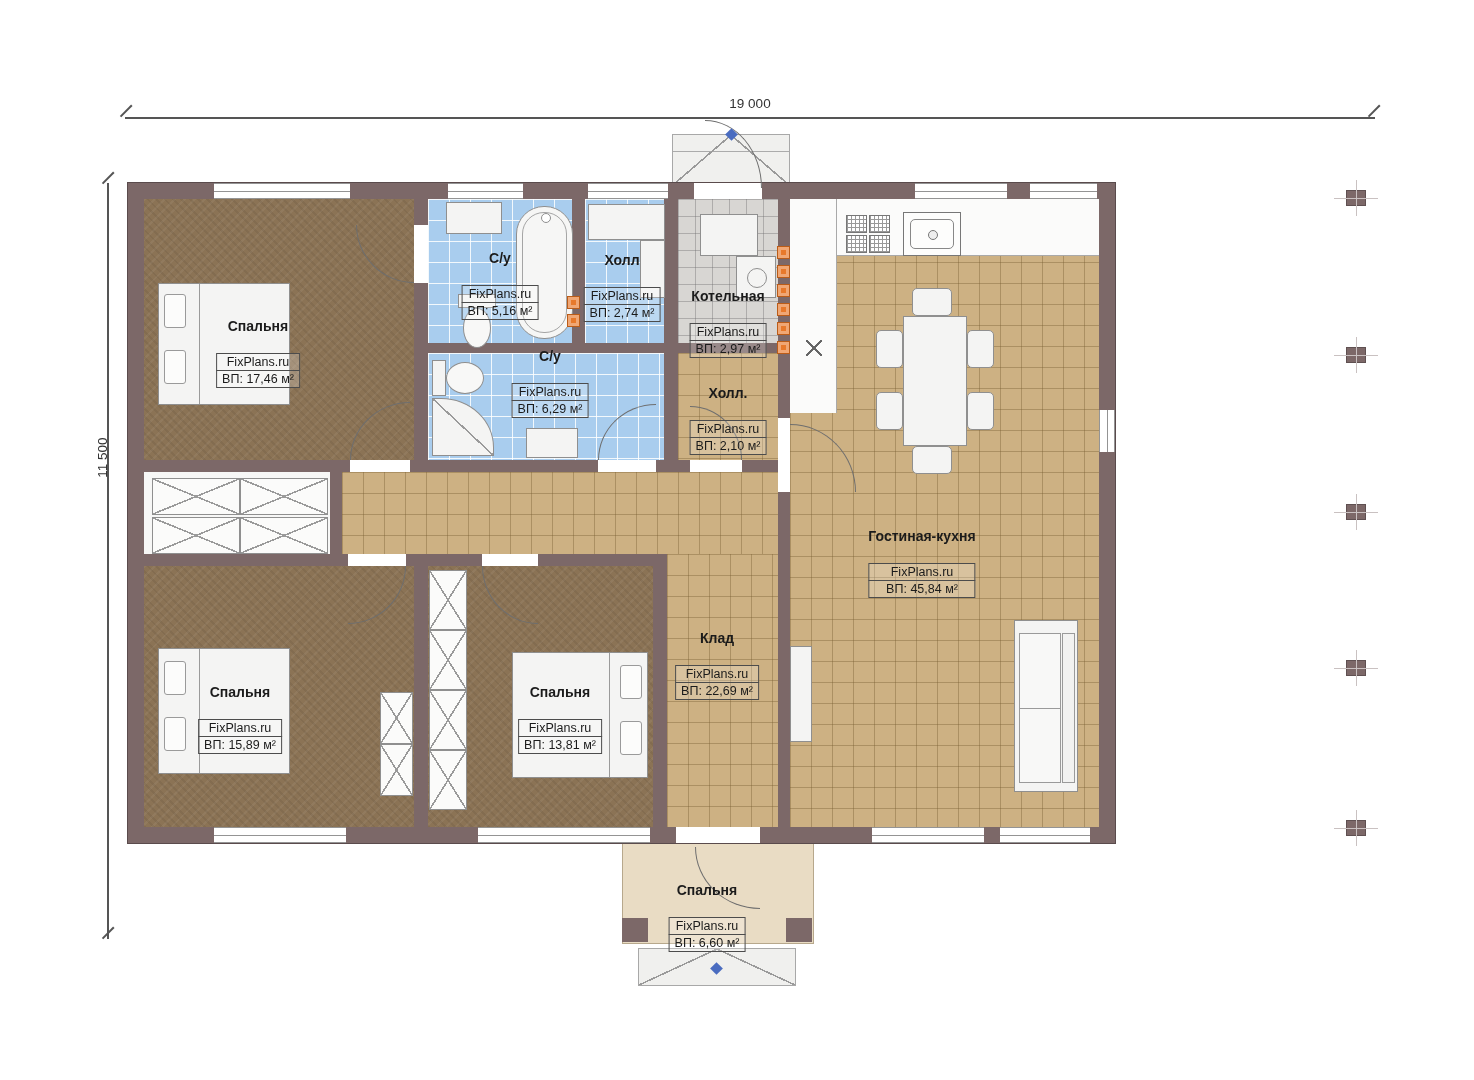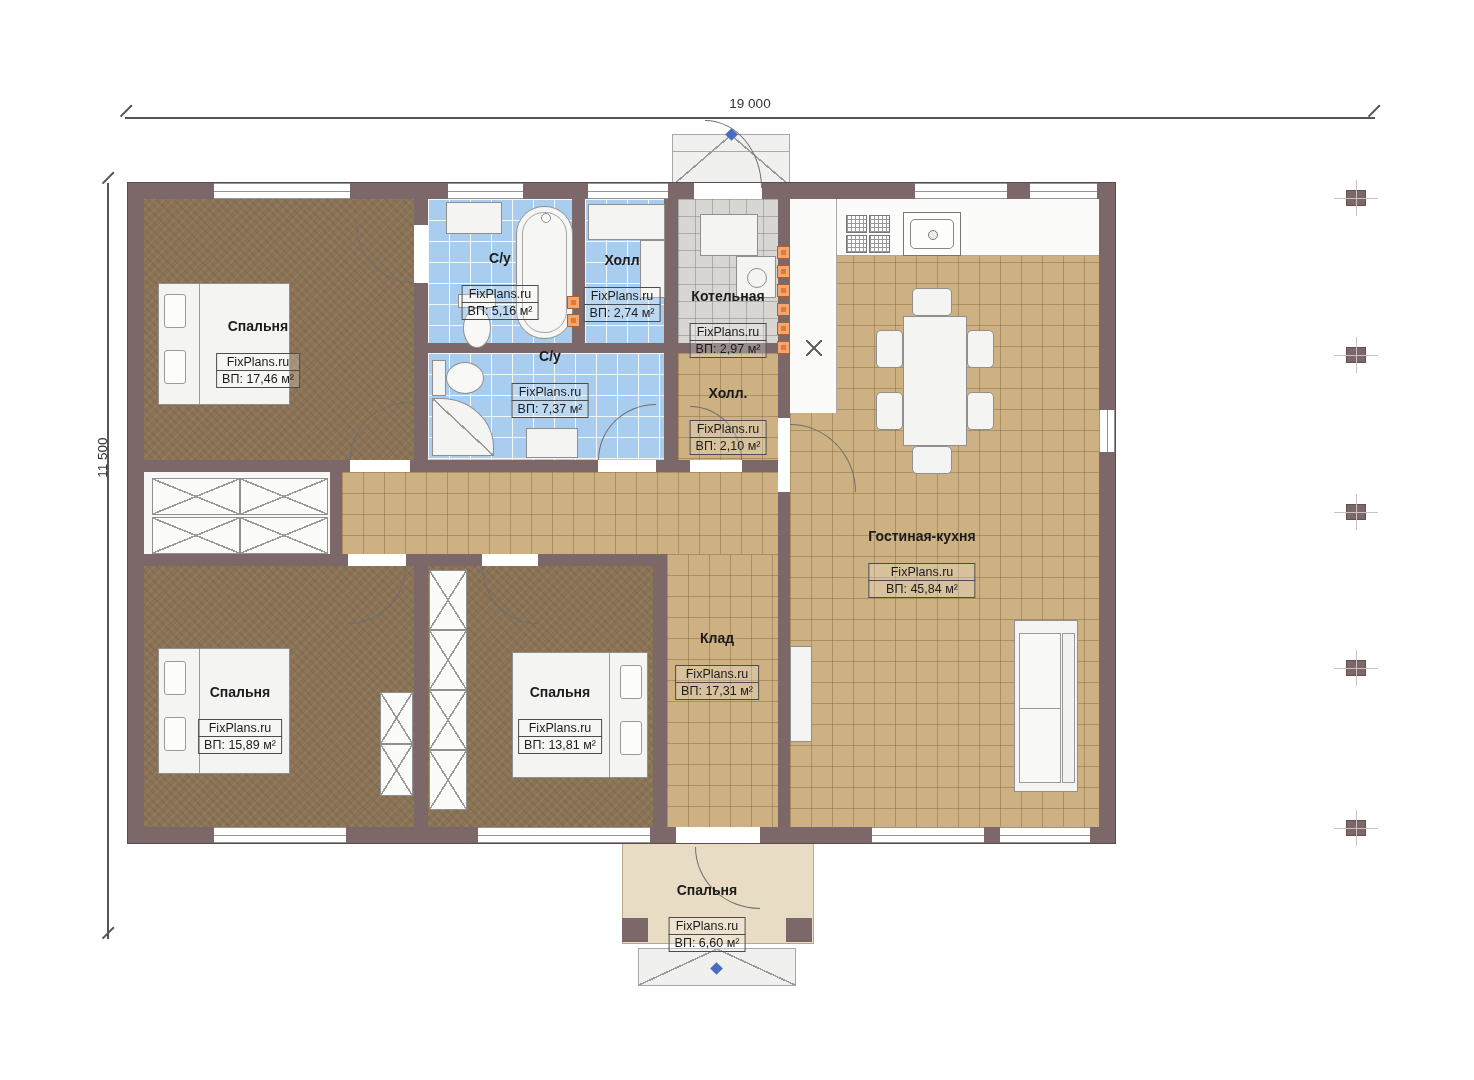--- a/index.html
+++ b/index.html
@@ -248,36 +248,36 @@
     <div class="bx">ВП: 2,74 м²</div>
   </div>
   <div class="rlabel" style="left:728px;top:288px;">
     <div class="nm">Котельная</div>
     <div class="bx">FixPlans.ru</div>
     <div class="bx">ВП: 2,97 м²</div>
   </div>
   <div class="rlabel" style="left:550px;top:348px;">
     <div class="nm">С/у</div>
     <div class="bx">FixPlans.ru</div>
-    <div class="bx">ВП: 7,37 м²</div>
+    <div class="bx">ВП: 6,29 м²</div>
   </div>
   <div class="rlabel" style="left:728px;top:385px;">
     <div class="nm">Холл.</div>
     <div class="bx">FixPlans.ru</div>
     <div class="bx">ВП: 2,10 м²</div>
   </div>
   <div class="rlabel" style="left:922px;top:528px;">
     <div class="nm">Гостиная-кухня</div>
     <div class="bx">FixPlans.ru</div>
     <div class="bx">ВП: 45,84 м²</div>
   </div>
   <div class="rlabel" style="left:717px;top:630px;">
     <div class="nm">Клад</div>
     <div class="bx">FixPlans.ru</div>
-    <div class="bx">ВП: 17,31 м²</div>
+    <div class="bx">ВП: 22,69 м²</div>
   </div>
   <div class="rlabel" style="left:240px;top:684px;">
     <div class="nm">Спальня</div>
     <div class="bx">FixPlans.ru</div>
     <div class="bx">ВП: 15,89 м²</div>
   </div>
   <div class="rlabel" style="left:560px;top:684px;">
     <div class="nm">Спальня</div>
     <div class="bx">FixPlans.ru</div>
     <div class="bx">ВП: 13,81 м²</div>

